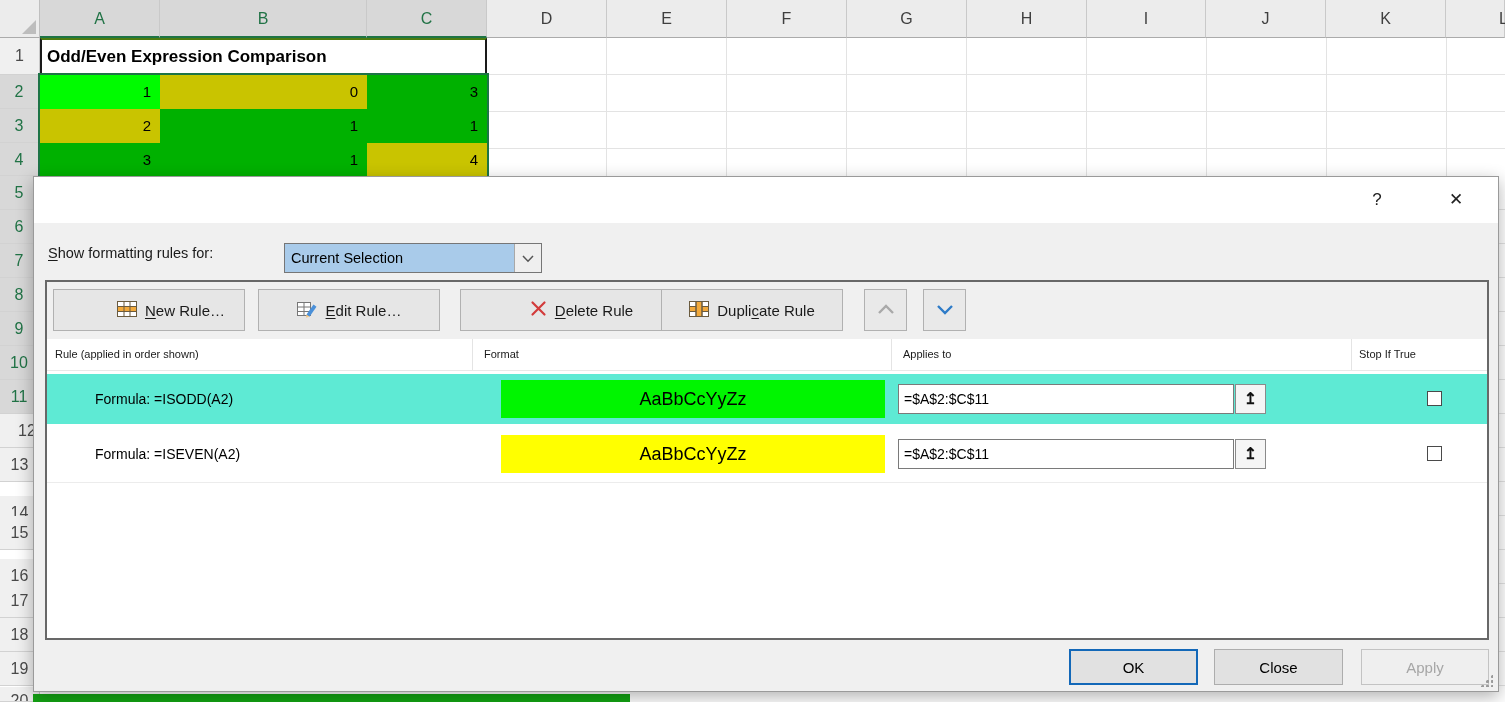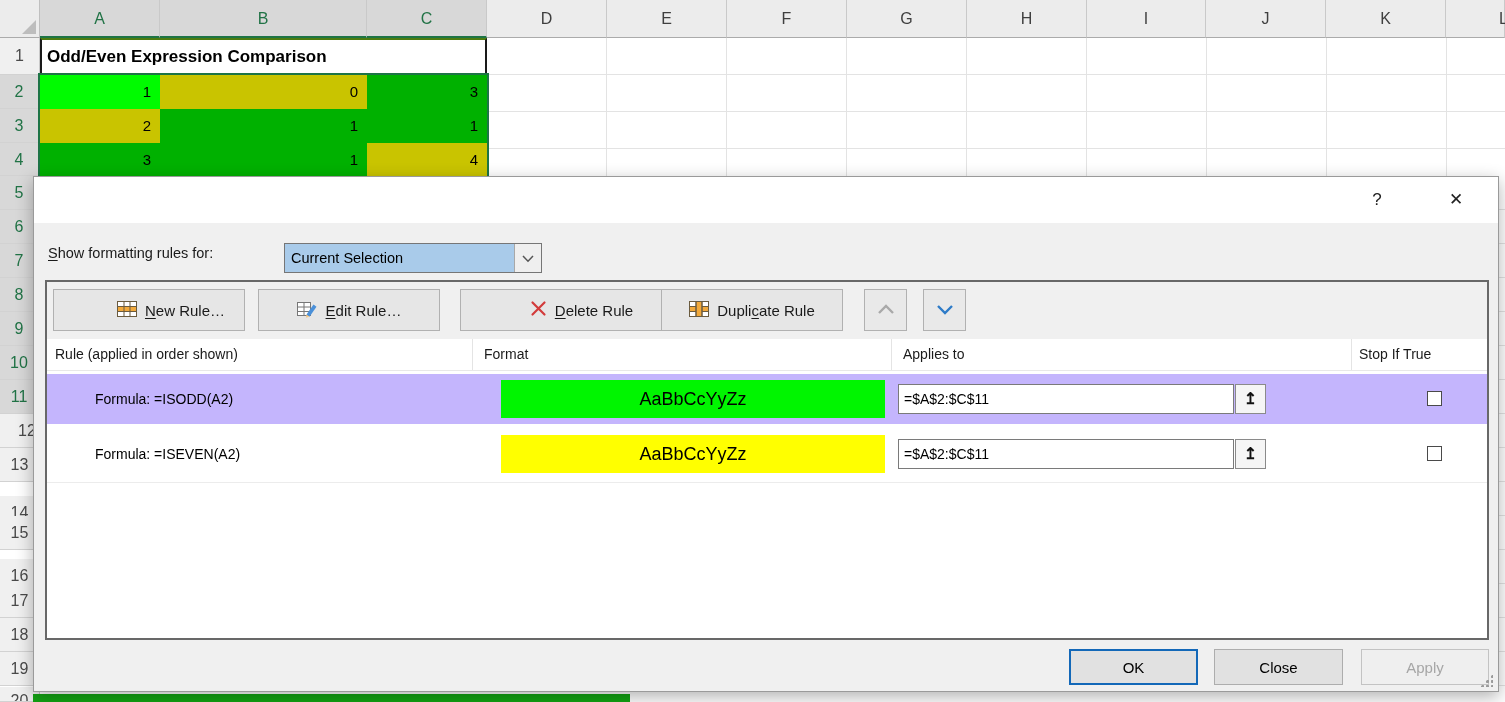--- a/index.html
+++ b/index.html
@@ -49,25 +49,25 @@
   .combo .val { flex:1; background:#A9CBEA; color:#000; font-size:14.5px; line-height:28px; padding-left:6px; }
   .combo .dd { width:27px; background:#EFEFEF; border-left:1px solid #A8A8A8;
             display:flex; align-items:center; justify-content:center; }
   .rulesbox { position:absolute; left:11px; top:103px; width:1444px; height:360px;
             border:2px solid #686868; background:#F0F0F0; }
   .tbtn { position:absolute; top:7px; height:42px; background:#E6E6E6; border:1px solid #B1B1B1;
             display:flex; align-items:center; justify-content:center; gap:8px; font-size:15px; color:#1A1A1A; }
   .arrbtn { position:absolute; top:7px; width:43px; height:42px; background:#E9E9E9; border:1px solid #B1B1B1;
             display:flex; align-items:center; justify-content:center; }
   .list { position:absolute; left:0; top:57px; right:0; bottom:0; background:#fff; }
-  .lhead { position:absolute; top:0; height:31px; line-height:31px; font-size:14px; color:#1A1A1A; }
+  .lhead { position:absolute; top:0; height:31px; line-height:31px; font-size:11px; color:#1A1A1A; }
   .vdiv { position:absolute; top:0; height:31px; width:1px; background:#E4E4E4; }
   .hdivider { position:absolute; left:0; right:0; top:31px; height:1px; background:#E8E8E8; }
   .rrow { position:absolute; left:0; right:0; height:50px; }
-  .rrow.sel { background:#c4b5fd; }
+  .rrow.sel { background:#5eead4; }
   .rrow .ftext { position:absolute; left:48px; top:0; line-height:50px; font-size:14px; color:#000; }
   .swatch { position:absolute; left:454px; top:6px; width:384px; height:38px; color:#000;
             font-size:18px; text-align:center; line-height:38px; }
   .applywrap { position:absolute; left:851px; top:10px; width:368px; height:30px; display:flex; }
   .applyinput { width:336px; height:30px; border:1px solid #7A7A7A; background:#fff; font-size:14px;
             font-family:"Liberation Sans", sans-serif; color:#000; padding:0 5px; }
   .picker { width:31px; height:30px; margin-left:1px; background:#F5F5F5; border:1px solid #8A8A8A;
             text-align:center; line-height:27px; font-size:16px; font-weight:bold; color:#111; }
   .chk { position:absolute; left:1380px; top:17px; width:15px; height:15px;
             border:1px solid #4A4A4A; background:#fff; }

